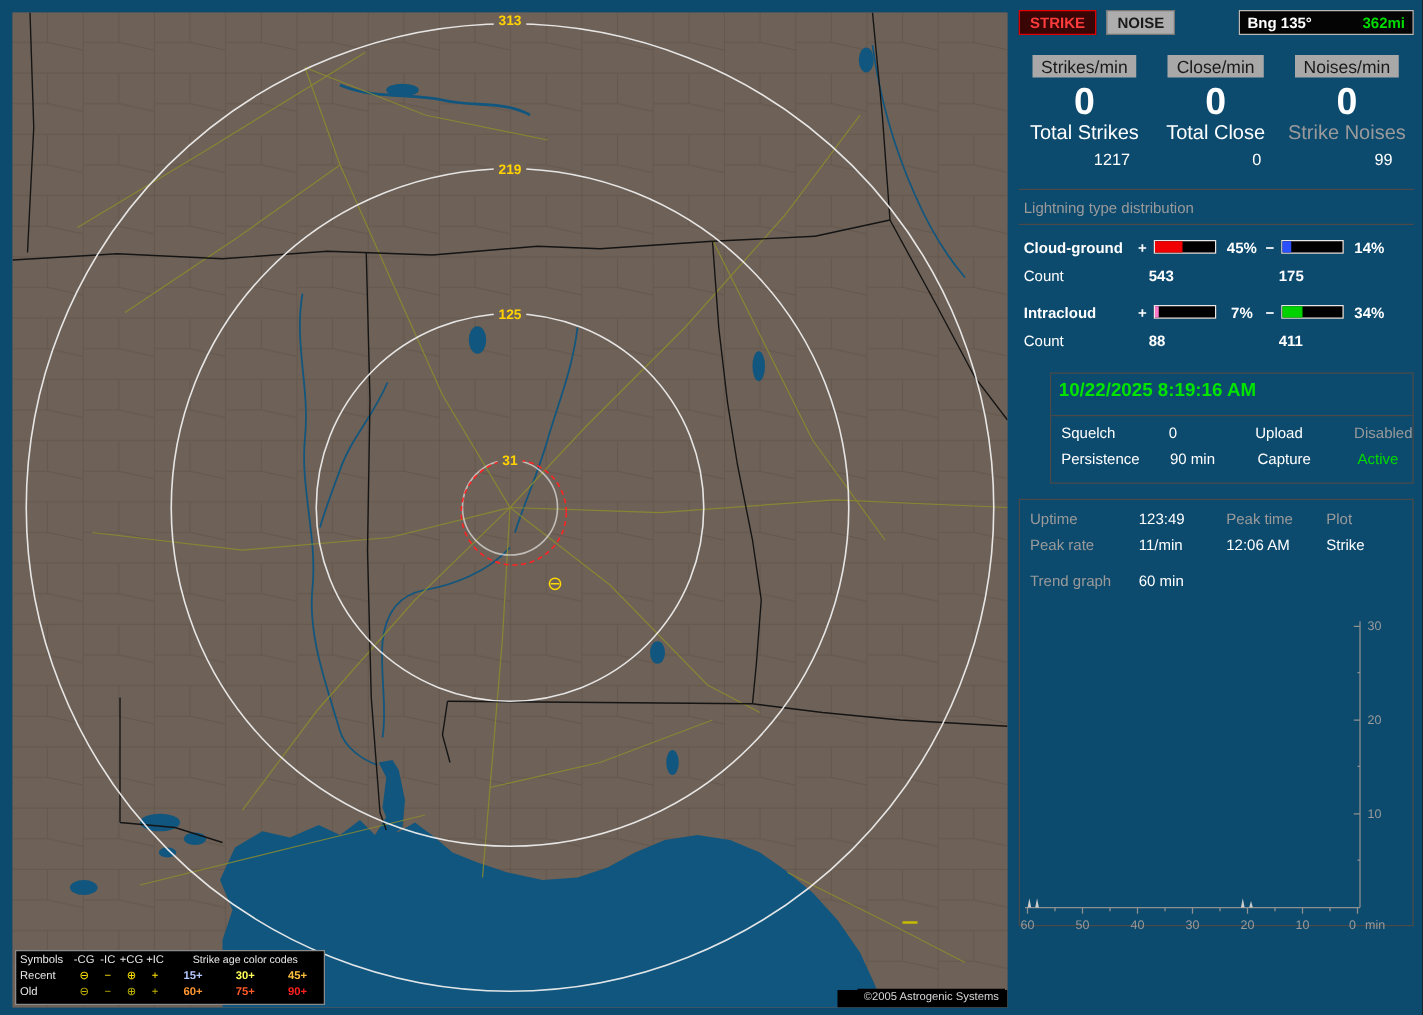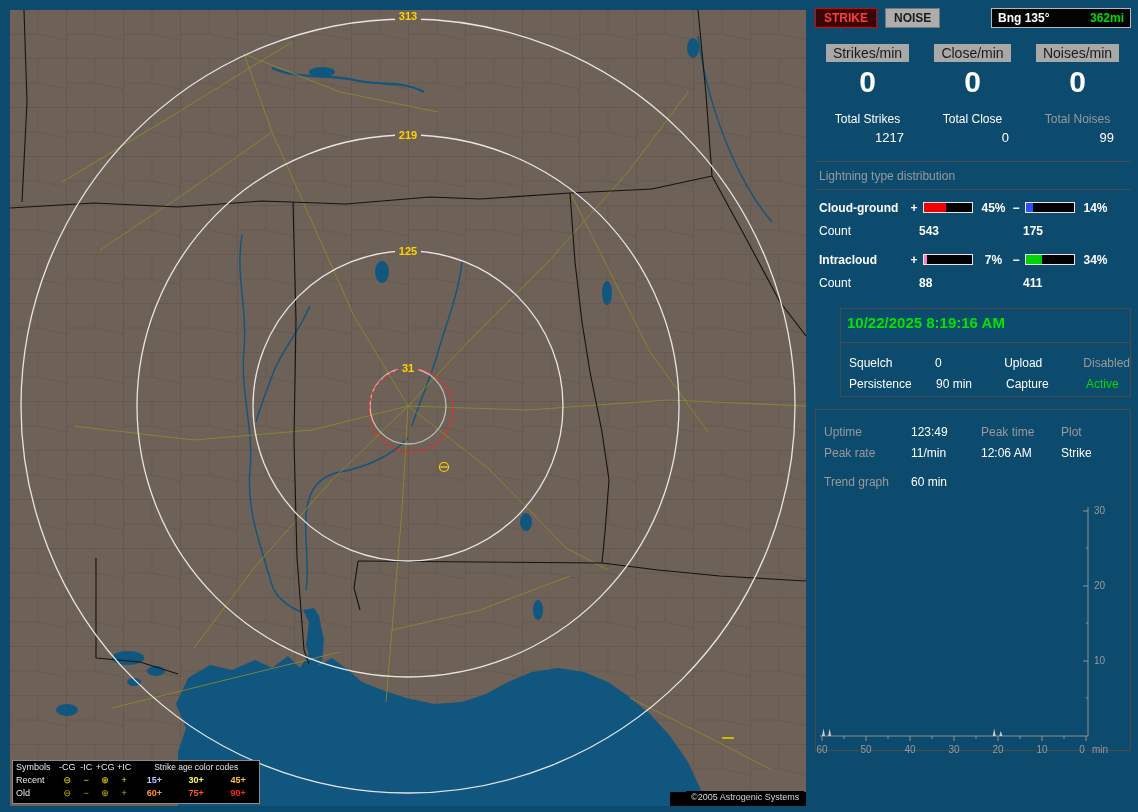--- a/index.html
+++ b/index.html
@@ -24,38 +24,38 @@
        padding:2px 8px;cursor:pointer;}
   .btn.strike{background:#3a0505;border:1px solid #e00000;color:#ff3c3c;margin-right:8px;}
   .btn.noise{background:#adadad;border:1px solid #777;color:#1a1a1a;}
   .bng{margin-left:auto;width:126px;border:1px solid #b8b8b8;background:#040404;
        display:flex;justify-content:space-between;padding:2px 6px;font-weight:bold;}
   .bng .val{color:#00dc00;}
   .rates{display:flex;margin-top:16px;}
   .rate-col{width:105px;text-align:center;}
   .chip{display:inline-block;background:#a8a8a8;color:#1a1a1a;font-size:14px;padding:1px 7px;}
   .bigzero{font-size:30px;font-weight:bold;line-height:32px;margin-top:4px;}
-  .total-label{margin-top:14px;font-size:12px;}
+  .total-label{font-size:16px;}
   .rate-col:nth-child(3) .total-label{color:#9a9a9a;}
   .total-value{margin-top:4px;font-size:13px;text-align:right;padding-right:16px;}
   .dist{border-top:1px solid #4a4a4a;margin-top:16px;padding-top:7px;}
   .dist-title{color:#9a9a9a;padding-left:4px;}
   .line{border-top:1px solid #4a4a4a;margin:6px 0;}
   .d-row{display:flex;align-items:center;height:23px;}
   .d-label{width:92px;padding-left:4px;box-sizing:border-box;font-weight:bold;}
   .sign{width:14px;text-align:center;font-weight:bold;}
   .bar{width:48px;height:9px;border:1px solid #e8e8e8;background:#000;margin:0 2px;position:relative;}
   .bar .fill{position:absolute;left:0;top:0;height:100%;}
   .pct{width:34px;font-weight:bold;padding-left:3px;box-sizing:border-box;text-align:center;}
   .c-row{display:flex;align-items:center;height:23px;}
   .c-label{width:104px;padding-left:4px;box-sizing:border-box;}
   .c-v{width:104px;font-weight:bold;}
   .status-box{border:1px solid #4a4a4a;margin-top:14px;padding-bottom:5px;margin-left:25px;}
   .datetime{color:#00e400;font-weight:bold;font-size:15px;padding:5px 6px 5px;}
-  .kv-row{display:flex;align-items:flex-end;height:21px;}
+  .kv-row{display:flex;align-items:flex-start;height:21px;}
   .c1{width:95px;padding-left:8px;box-sizing:border-box;}
   .c2{width:70px;}
   .c3{width:80px;}
   .c4{flex:1;}
   .g{color:#9a9a9a;}
   .stats-box{border:1px solid #4a4a4a;margin-top:12px;padding-top:8px;height:342px;box-sizing:border-box;}
   .trend-row{margin-top:8px;}
   #trendsvg{margin-top:12px;}
 </style>
 </head>
@@ -211,21 +211,21 @@
       </div>
       <div class="rate-col">
         <span class="chip">Close/min</span>
         <div class="bigzero">0</div>
         <div class="total-label">Total Close</div>
         <div class="total-value">0</div>
       </div>
       <div class="rate-col">
         <span class="chip">Noises/min</span>
         <div class="bigzero">0</div>
-        <div class="total-label">Total Noises</div>
+        <div class="total-label">Strike Noises</div>
         <div class="total-value">99</div>
       </div>
     </div>
 
     <div class="dist">
       <div class="dist-title">Lightning type distribution</div>
       <div class="line"></div>
 
       <div class="d-row">
         <span class="d-label">Cloud-ground</span>

